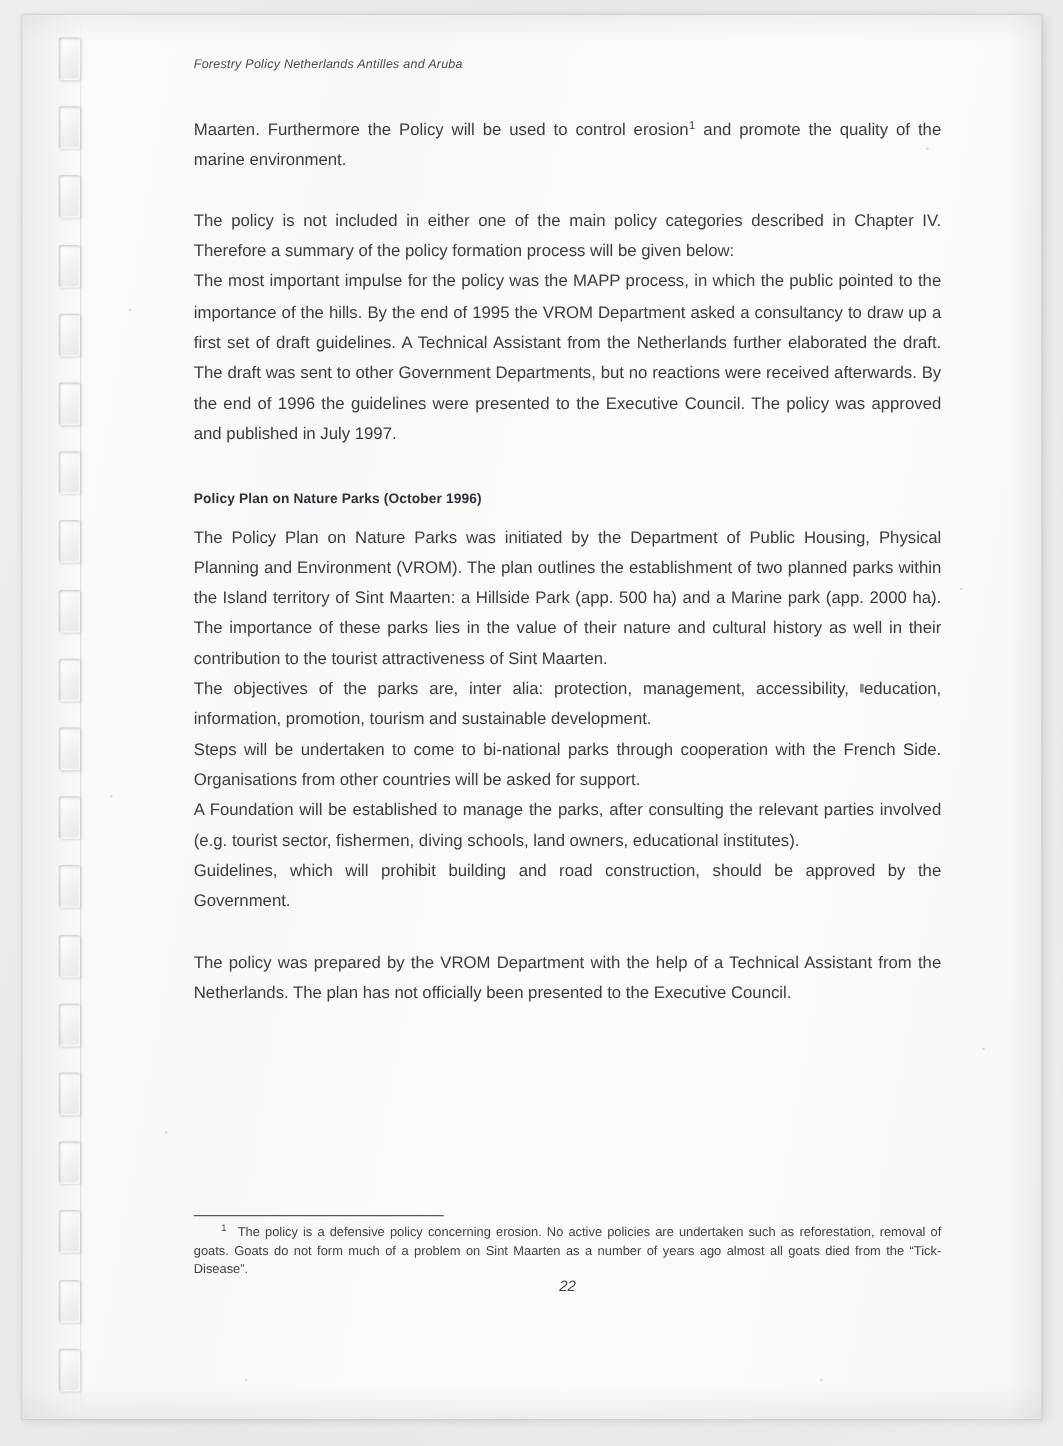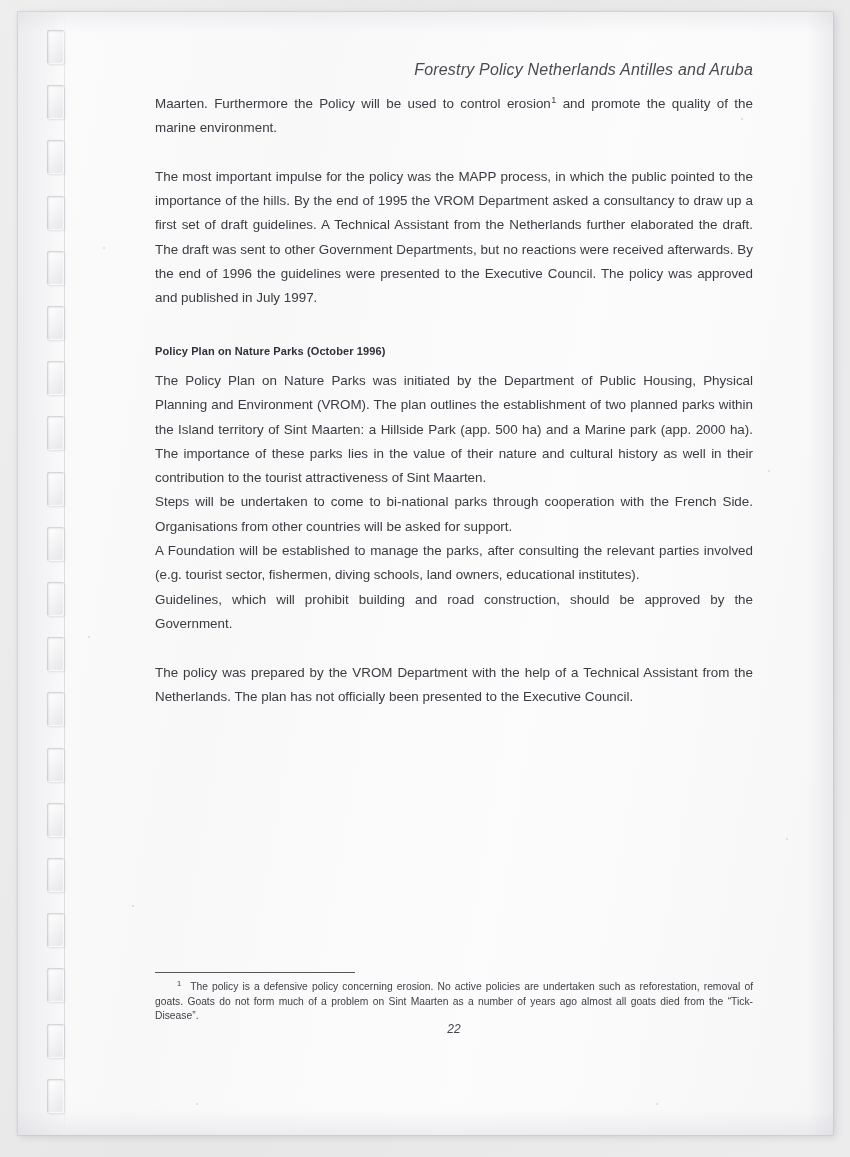--- a/index.html
+++ b/index.html
@@ -87,26 +87,26 @@
   
   .content {
     position: absolute;
     left: 155px;
     top: 0;
     width: 598px;
   }
 
   .running-head {
     position: absolute;
-    top: 61px;
+    top: 46px;
     left: 0;
     width: 598px;
-    text-align: right;
+    text-align: left;
     font-style: italic;
-    font-size: 16px;
+    font-size: 10px;
     color: #4a4a50;
     letter-spacing: 0.2px;
   }
 
   .body-text {
     position: absolute;
     top: 92px;
     left: 0;
     width: 598px;
     font-size: 13.4px;
@@ -237,30 +237,32 @@
 <div class="content">
 
   <div class="running-head">Forestry Policy Netherlands Antilles and Aruba</div>
 
   <div class="body-text">
 
     <p><span>Maarten. Furthermore the Policy will be used to control erosion</span><sup class="fn-ref">1</sup><span> and promote the quality of the marine environment.</span></p>
 
     <div class="gap-lg"></div>
 
+    <p>The policy is not included in either one of the main policy categories described in Chapter IV. Therefore a summary of the policy formation process will be given below:</p>
     <p>The most important impulse for the policy was the MAPP process, in which the public pointed to the importance of the hills. By the end of 1995 the VROM Department asked a consultancy to draw up a first set of draft guidelines. A Technical Assistant from the Netherlands further elaborated the draft. The draft was sent to other Government Departments, but no reactions were received afterwards. By the end of 1996 the guidelines were presented to the Executive Council. The policy was approved and published in July 1997.</p>
 
     <div class="gap-heading-before"></div>
 
     <h2 class="section-heading">Policy Plan on Nature Parks (October 1996)</h2>
 
     <div class="gap-heading-after"></div>
 
     <p>The Policy Plan on Nature Parks was initiated by the Department of Public Housing, Physical Planning and Environment (VROM). The plan outlines the establishment of two planned parks within the Island territory of Sint Maarten: a Hillside Park (app. 500 ha) and a Marine park (app. 2000 ha). The importance of these parks lies in the value of their nature and cultural history as well in their contribution to the tourist attractiveness of Sint Maarten.</p>
 
+    <p><span>The objectives of the parks are, inter alia: protection, management, accessibility, </span><span class="speck"></span><span>education, information, promotion, tourism and sustainable development.</span></p>
 
     <p>Steps will be undertaken to come to bi-national parks through cooperation with the French Side. Organisations from other countries will be asked for support.</p>
     <p>A Foundation will be established to manage the parks, after consulting the relevant parties involved (e.g. tourist sector, fishermen, diving schools, land owners, educational institutes).</p>
     <p>Guidelines, which will prohibit building and road construction, should be approved by the Government.</p>
 
     <div class="gap-md"></div>
 
     <p>The policy was prepared by the VROM Department with the help of a Technical Assistant from the Netherlands. The plan has not officially been presented to the Executive Council.</p>
 
   </div>

